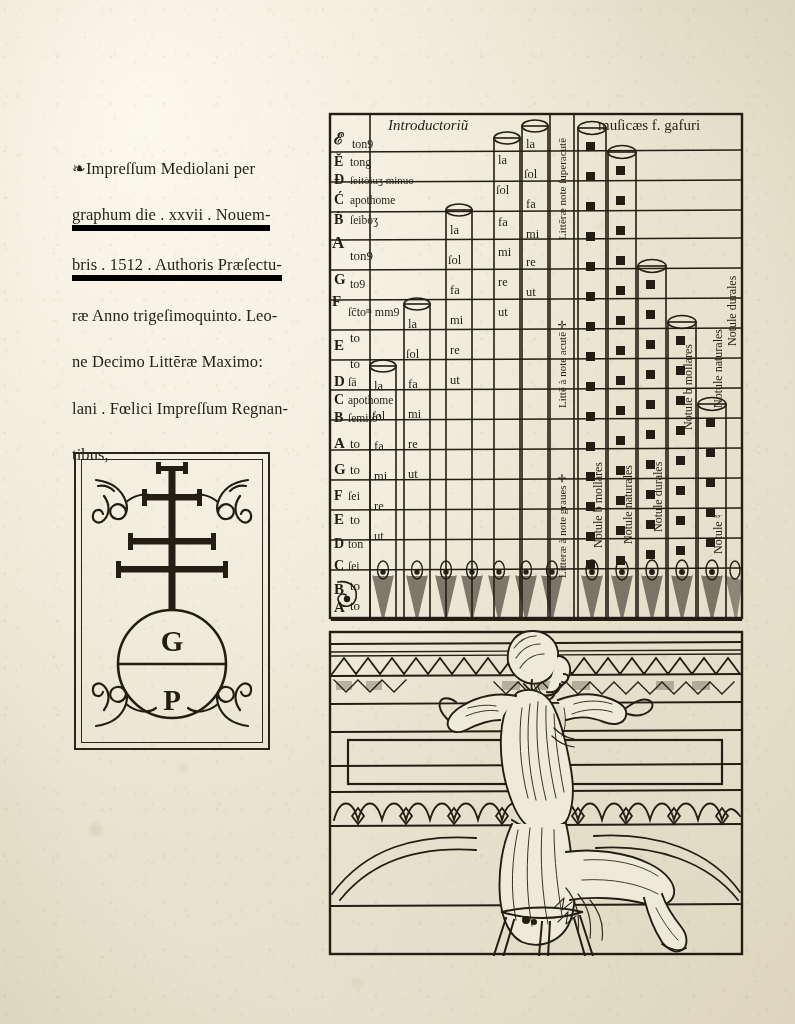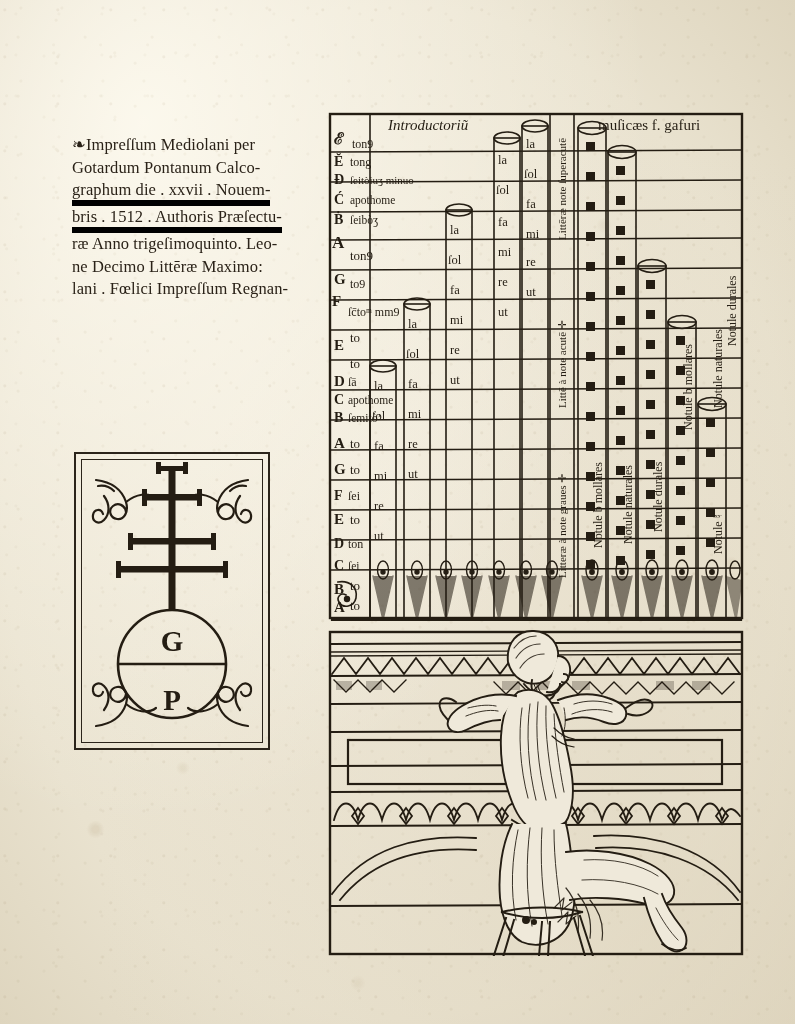--- a/index.html
+++ b/index.html
@@ -38,21 +38,21 @@
       radial-gradient(circle at 76% 22%, rgba(150,120,70,.30) 0 2px, transparent 8px),
       radial-gradient(circle at 92% 55%, rgba(150,120,70,.30) 0 2px, transparent 7px),
       radial-gradient(circle at 45% 96%, rgba(150,120,70,.28) 0 2px, transparent 8px);
   }
   
   #colophon{
     position:absolute;left:72px;top:134px;width:238px;
     font-size:16.5px;line-height:22.6px;color:#2a2218;
     letter-spacing:.1px;
   }
-  #colophon .ln{white-space:nowrap;}
+  #colophon .ln{white-space:nowrap;margin-top:24px;}
   #colophon .ln.u{
     border-bottom:6px solid #000000;
     display:inline-block;line-height:20px;
   }
   
   #device{
     position:absolute;left:74px;top:452px;width:196px;height:298px;
   }
   #device .outer{position:absolute;inset:0;border:2.4px solid #2b241a;}
   #device .inner{position:absolute;inset:7px;border:1.2px solid #2b241a;}
@@ -74,26 +74,26 @@
 </style>
 </head>
 <body>
 
 <div id="paper"></div>
 <div id="grain"></div>
 <div id="foxing"></div>
 
 <div id="colophon">
   <div class="ln">❧Impreſſum  Mediolani per</div>
-  <div class="ln">Gotardum  Pontanum Calco-</div>
   <div class="ln u">graphum  die . xxvii . Nouem-</div>
   <div class="ln u">bris . 1512 . Authoris Præſectu-</div>
   <div class="ln">ræ Anno trigeſimoquinto. Leo-</div>
   <div class="ln">ne Decimo Littēræ Maximo:</div>
   <div class="ln">lani . Fœlici Impreſſum Regnan-</div>
+  <div class="ln">tibus,</div>
 </div>
 
 <div id="device">
   <div class="outer"></div>
   <div class="inner"></div>
   <svg viewBox="0 0 196 298">
     <g stroke="#241d13" fill="none" stroke-width="2.2" stroke-linecap="round">
 
       <g>
         <path d="M22 28 C38 30 48 38 52 50 C55 60 50 68 43 67 C36 66 34 58 39 54 C44 50 51 53 52 60"></path>

